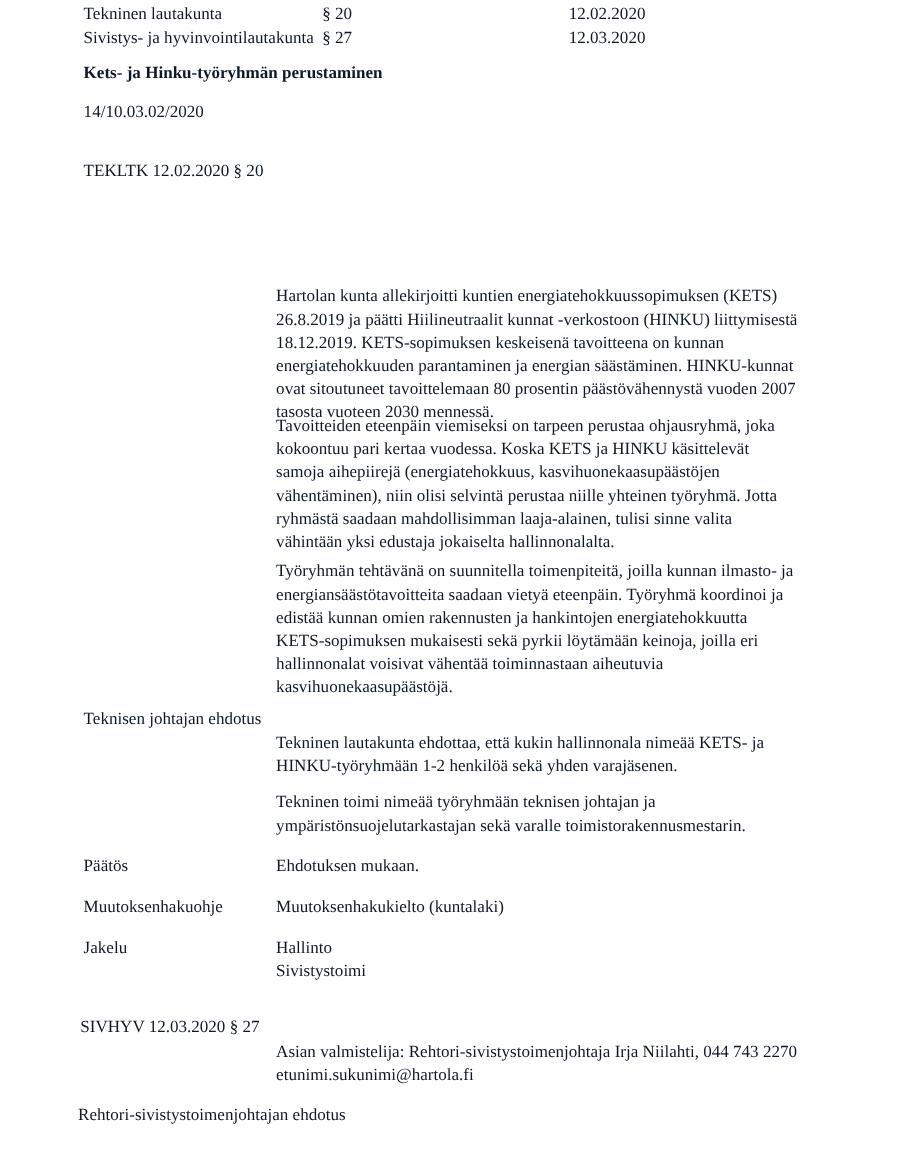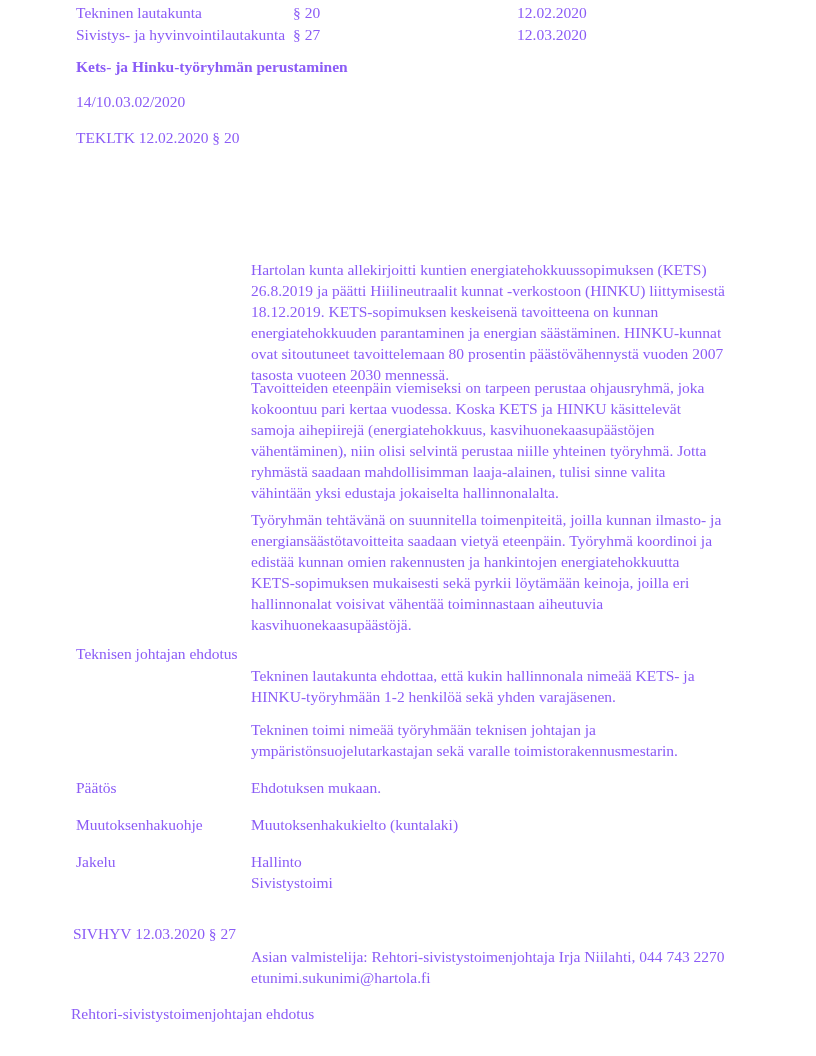--- a/index.html
+++ b/index.html
@@ -1,21 +1,21 @@
 <!DOCTYPE html>
 <html><head>
 <meta charset="utf-8">
 <style>
   html, body { margin: 0; padding: 0; background: #ffffff; }
   .page {
     position: relative;
     width: 816px;
     height: 1056px;
     background: #ffffff;
-    color: #8b5cf6;
+    color: #0f172a;
     font-family: "Liberation Serif", "DejaVu Serif", serif;
     font-size: 15.5px;
     line-height: 21px;
     overflow: hidden;
   }
   .abs { position: absolute; white-space: pre-line; }
   .label-col { left: 76px; }
   .body-col  { left: 251px; width: 560px; }
   .bold { font-weight: bold; }
   .hrow { position: absolute; left: 0; width: 816px; height: 21px; }
@@ -35,21 +35,21 @@
   </div>
   <div class="hrow" style="top:24px;">
     <span class="committee">Sivistys- ja hyvinvointilautakunta</span>
     <span class="secref">§ 27</span>
     <span class="mdate">12.03.2020</span>
   </div>
 
   <div class="abs label-col bold" style="top:56px;font-family:Liberation Serif, serif;">Kets- ja Hinku-työryhmän perustaminen</div>
   <div class="abs label-col" style="top:91px;">14/10.03.02/2020</div>
 
-  <div class="abs label-col" style="top:127px;">TEKLTK 12.02.2020 § 20</div>
+  <div class="abs label-col" style="top:145px;">TEKLTK 12.02.2020 § 20</div>
   <div class="abs body-col" style="top:259px;">Hartolan kunta allekirjoitti kuntien energiatehokkuussopimuksen (KETS)
 26.8.2019 ja päätti Hiilineutraalit kunnat -verkostoon (HINKU) liittymisestä
 18.12.2019. KETS-sopimuksen keskeisenä tavoitteena on kunnan
 energiatehokkuuden parantaminen ja energian säästäminen. HINKU-kunnat
 ovat sitoutuneet tavoittelemaan 80 prosentin päästövähennystä vuoden 2007
 tasosta vuoteen 2030 mennessä.</div>
   <div class="abs body-col" style="top:509px;">Työryhmän tehtävänä on suunnitella toimenpiteitä, joilla kunnan ilmasto- ja
 energiansäästötavoitteita saadaan vietyä eteenpäin. Työryhmä koordinoi ja
 edistää kunnan omien rakennusten ja hankintojen energiatehokkuutta
 KETS-sopimuksen mukaisesti sekä pyrkii löytämään keinoja, joilla eri

